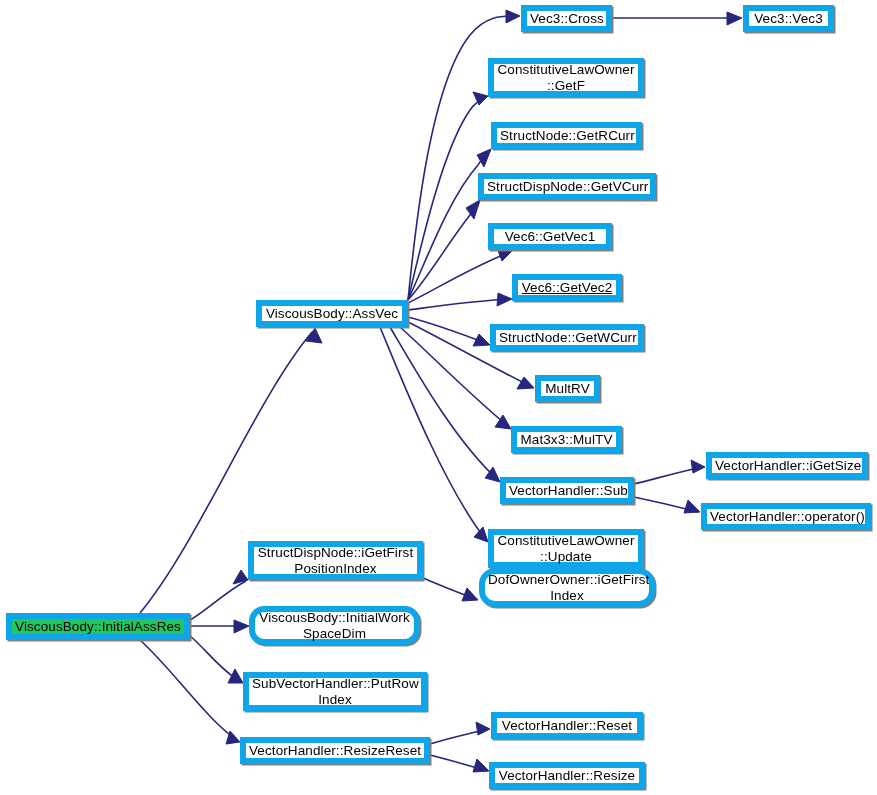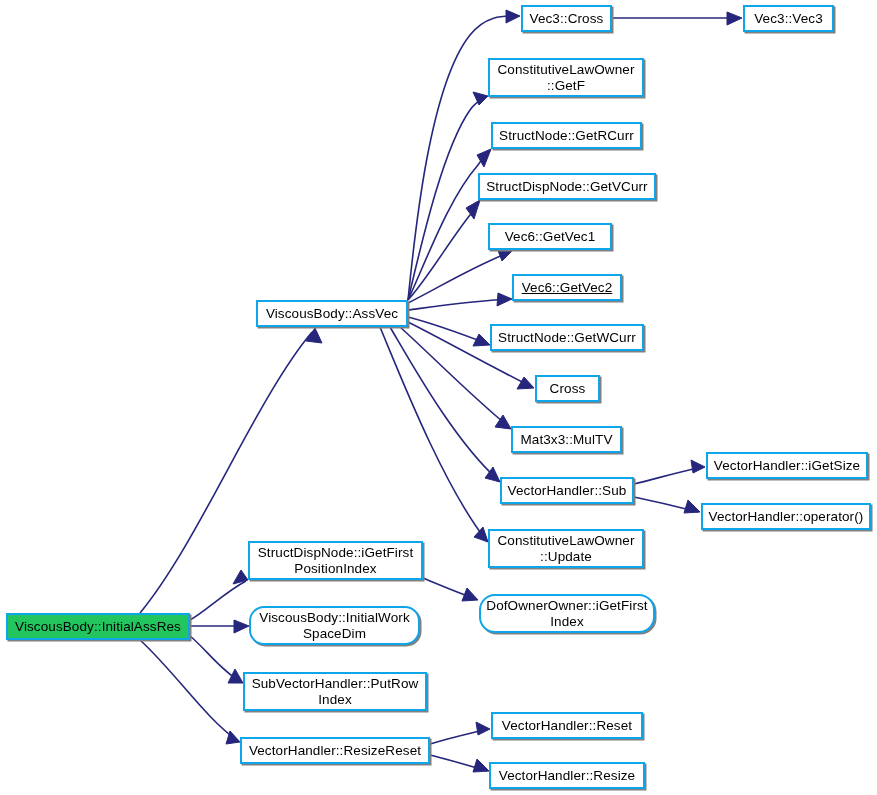--- a/index.html
+++ b/index.html
@@ -20,21 +20,21 @@
     position: absolute;
     left: 0;
     top: 0;
     width: 877px;
     height: 795px;
     pointer-events: none;
   }
   .node {
     position: absolute;
     box-sizing: border-box;
-    border: 2px solid #0ea5e9;
+    border: 6px solid #0ea5e9;
     background: #ffffff;
     color: #000000;
     font-size: 13.5px;
     line-height: 16px;
     display: flex;
     align-items: center;
     justify-content: center;
     text-align: center;
     white-space: pre-line;
     letter-spacing: 0.1px;
@@ -104,30 +104,30 @@
     <div class="node" style="left: 256px; top: 300px; width: 152px; height: 27px;"><span class="node-label">ViscousBody::AssVec</span></div>
     <div class="node" style="left: 521px; top: 5px; width: 91px; height: 27px;"><span class="node-label">Vec3::Cross</span></div>
     <div class="node" style="left: 743px; top: 5px; width: 91px; height: 27px;"><span class="node-label">Vec3::Vec3</span></div>
     <div class="node" style="left: 488px; top: 58px; width: 156px; height: 39px;"><span class="node-label">ConstitutiveLawOwner
 ::GetF</span></div>
     <div class="node" style="left: 491px; top: 122px; width: 151px; height: 27px;"><span class="node-label">StructNode::GetRCurr</span></div>
     <div class="node" style="left: 478px; top: 173px; width: 178px; height: 27px;"><span class="node-label">StructDispNode::GetVCurr</span></div>
     <div class="node" style="left: 488px; top: 223px; width: 124px; height: 27px;"><span class="node-label">Vec6::GetVec1</span></div>
     <div class="node" style="left: 512px; top: 274px; width: 110px; height: 27px; text-decoration: underline;"><span class="node-label">Vec6::GetVec2</span></div>
     <div class="node" style="left: 490px; top: 324px; width: 154px; height: 27px;"><span class="node-label">StructNode::GetWCurr</span></div>
-    <div class="node" style="left: 535px; top: 375px; width: 65px; height: 27px;"><span class="node-label">Cross</span></div>
+    <div class="node" style="left: 535px; top: 375px; width: 65px; height: 27px;"><span class="node-label">MultRV</span></div>
     <div class="node" style="left: 511px; top: 426px; width: 111px; height: 27px;"><span class="node-label">Mat3x3::MulTV</span></div>
     <div class="node" style="left: 500px; top: 477px; width: 134px; height: 27px;"><span class="node-label">VectorHandler::Sub</span></div>
     <div class="node" style="left: 706px; top: 452px; width: 162px; height: 27px;"><span class="node-label">VectorHandler::iGetSize</span></div>
     <div class="node" style="left: 701px; top: 503px; width: 170px; height: 27px;"><span class="node-label">VectorHandler::operator()</span></div>
     <div class="node" style="left: 488px; top: 529px; width: 156px; height: 39px;"><span class="node-label">ConstitutiveLawOwner
 ::Update</span></div>
     <div class="node" style="left: 248px; top: 541px; width: 175px; height: 39px;"><span class="node-label">StructDispNode::iGetFirst
 PositionIndex</span></div>
-    <div class="node" style="left: 479px; top: 594px; width: 176px; height: 39px; border-radius: 16px;"><span class="node-label">DofOwnerOwner::iGetFirst
+    <div class="node" style="left: 479px; top: 568px; width: 176px; height: 39px; border-radius: 16px;"><span class="node-label">DofOwnerOwner::iGetFirst
 Index</span></div>
     <div class="node" style="left: 249px; top: 606px; width: 171px; height: 39px; border-radius: 15px;"><span class="node-label">ViscousBody::InitialWork
 SpaceDim</span></div>
     <div class="node" style="left: 243px; top: 672px; width: 184px; height: 39px;"><span class="node-label">SubVectorHandler::PutRow
 Index</span></div>
     <div class="node" style="left: 491px; top: 712px; width: 152px; height: 27px;"><span class="node-label">VectorHandler::Reset</span></div>
     <div class="node" style="left: 240px; top: 737px; width: 190px; height: 27px;"><span class="node-label">VectorHandler::ResizeReset</span></div>
     <div class="node" style="left: 489px; top: 762px; width: 156px; height: 27px;"><span class="node-label">VectorHandler::Resize</span></div>
   </div>
 

